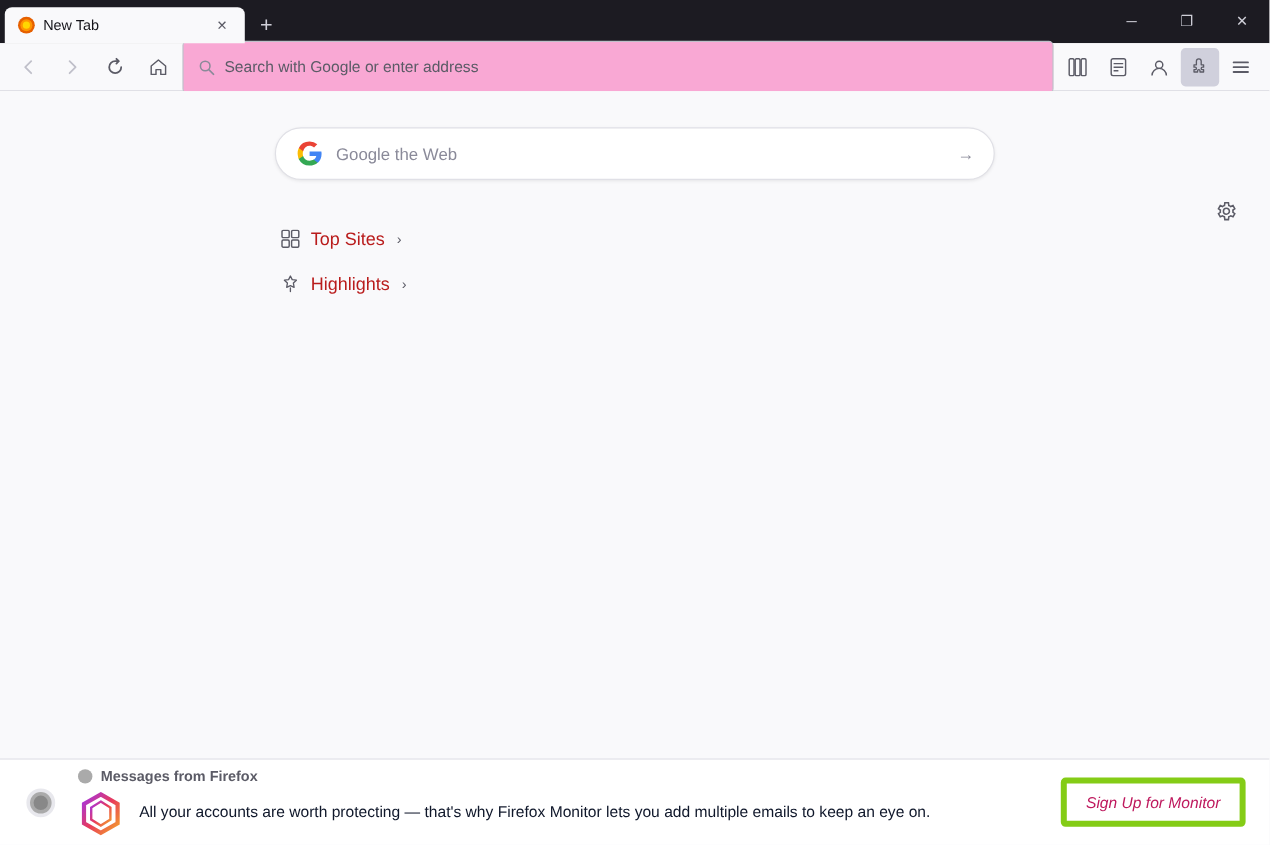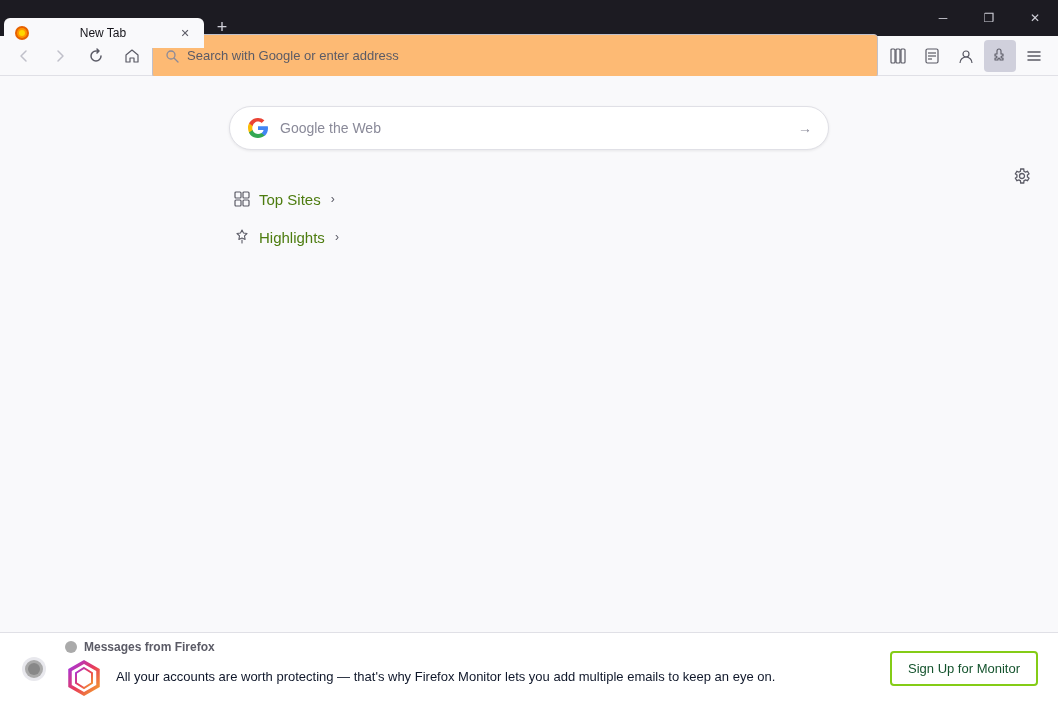--- a/index.html
+++ b/index.html
@@ -10,23 +10,22 @@
       background: #1c1b22;
       height: 36px;
       display: flex;
       align-items: stretch;
       user-select: none;
     }
     .tabs-area {
       display: flex;
       align-items: stretch;
       flex: 1;
-      padding-top: 18px;
+      padding-top: 6px;
       padding-left: 4px;
-      text-align: center;
     }
     .tab {
       display: flex;
       align-items: center;
       gap: 6px;
       background: #f9f9fb;
       border-radius: 6px 6px 0 0;
       padding: 0 10px;
       min-width: 200px;
       max-width: 265px;
@@ -106,21 +105,21 @@
       border-radius: 4px;
       cursor: pointer;
       color: #5b5b66;
       font-size: 14px;
       flex-shrink: 0;
     }
     .toolbar-btn.disabled { color: #c0c0ca; cursor: default; }
     .address-bar {
       flex: 1;
       height: 44px;
-      background: #fdba74;
+      background: #f9a8d4;
       border: 1px solid #c0c0ca;
       border-radius: 4px;
       display: flex;
       align-items: center;
       padding: 0 12px;
       gap: 8px;
       color: #5b5b66;
       font-size: 13px;
       cursor: text;
     }
@@ -212,21 +211,21 @@
       width: 18px;
       height: 18px;
       color: #5b5b66;
       font-size: 14px;
       display: flex;
       align-items: center;
       justify-content: center;
     }
     .section-label {
       font-size: 15px;
-      color: #4d7c0f;
+      color: #b91c1c;
       font-weight: 500;
     }
     .section-chevron {
       color: #5b5b66;
       font-size: 12px;
       margin-left: 2px;
     }
 
     
     .settings-gear {
@@ -274,28 +273,29 @@
       align-items: center;
       gap: 6px;
     }
     .banner-text {
       font-size: 13px;
       color: #0f172a;
       line-height: 1.4;
     }
     .signup-btn {
       background: #fff;
-      border: 2px solid #84cc16;
+      border: 5px solid #84cc16;
       border-radius: 4px;
       padding: 8px 16px;
       font-size: 13px;
-      color: #14532d;
+      color: #be185d;
       cursor: pointer;
       white-space: nowrap;
       flex-shrink: 0;
+      font-style: italic;
     }
 
     
     svg { display: block; }
   </style>
 </head>
 <body>
 
 <div class="titlebar">
   <div class="tabs-area">

